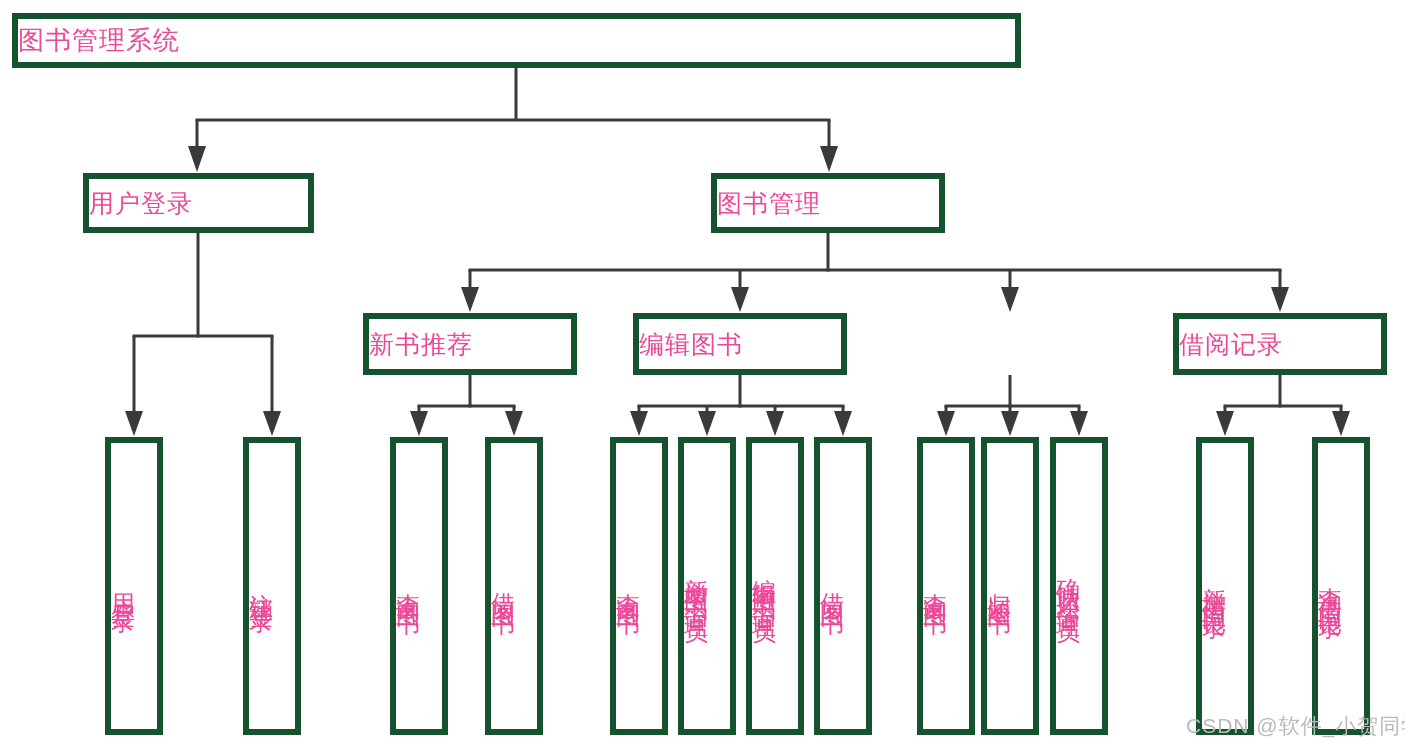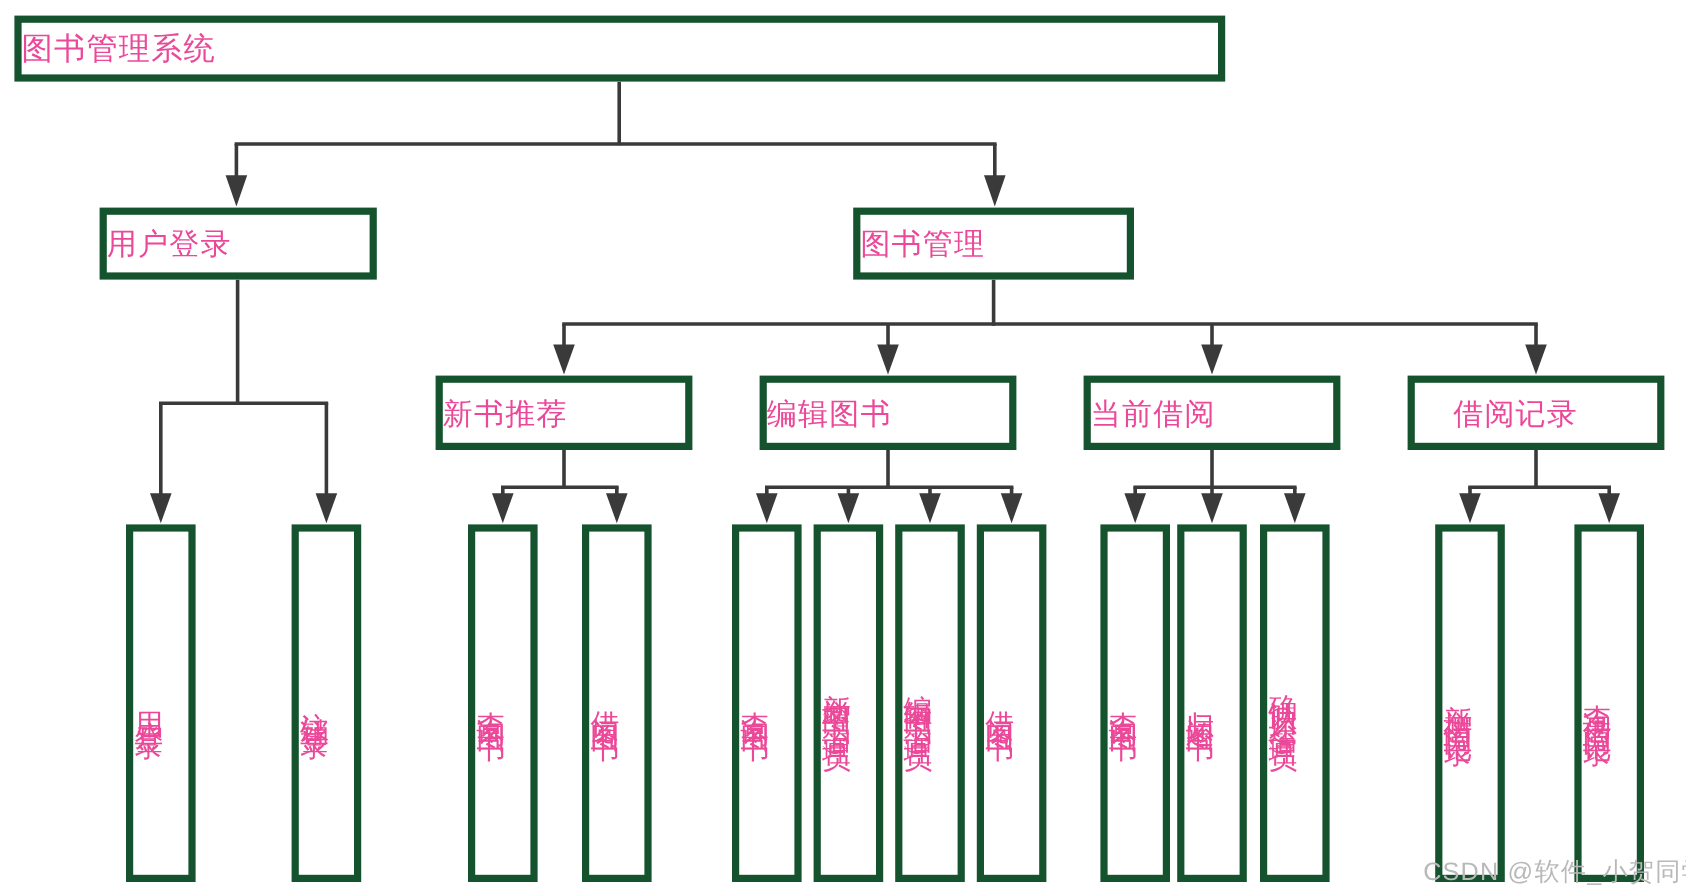--- a/index.html
+++ b/index.html
@@ -129,24 +129,21 @@
   <div class="box" style="left:363px; top:313px; width:214px; height:62px;">
     <span class="hlabel">新书推荐</span>
   </div>
 
   <div class="box" style="left:711px; top:173px; width:234px; height:60px;">
     <span class="hlabel">图书管理</span>
   </div>
   <div class="box" style="left:633px; top:313px; width:214px; height:62px;">
     <span class="hlabel">编辑图书</span>
   </div>
-  <div class="box" style="left:903px; top:313px; width:214px; height:62px;">
-    <span class="hlabel">当前借阅</span>
-  </div>
-  <div class="box" style="left:1173px; top:313px; width:214px; height:62px;padding-left:32px;">
+  <div class="box" style="left:1173px; top:313px; width:214px; height:62px;">
     <span class="hlabel">借阅记录</span>
   </div>
 
   <div class="box" style="left:105px; top:437px; width:58px; height:298px;">
     <span class="vtext">用户登录</span>
   </div>
   <div class="box" style="left:243px; top:437px; width:58px; height:298px;">
     <span class="vtext">注销登录</span>
   </div>
 

